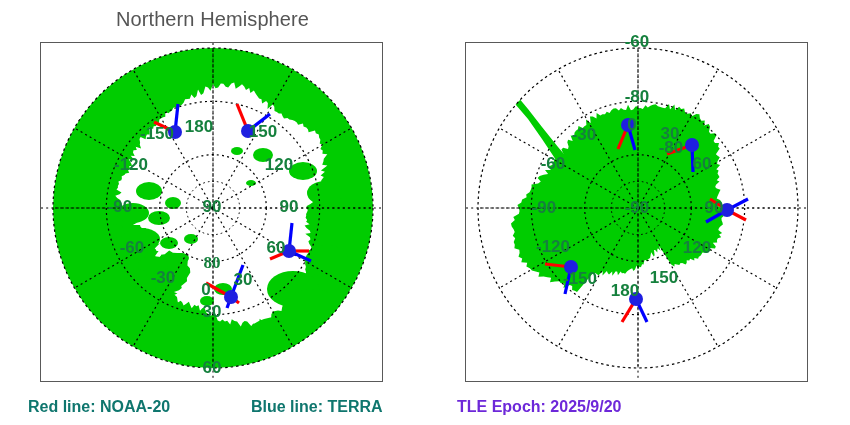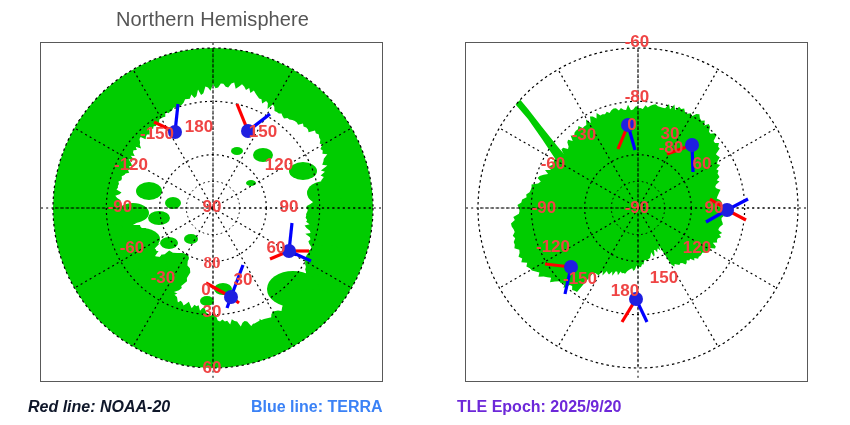--- a/index.html
+++ b/index.html
@@ -31,35 +31,35 @@
     box-sizing:border-box;
     background:#ffffff;
     overflow:hidden;
   }
   .plot-svg{position:absolute;left:0;top:0;}
 
   .glabel{
     position:absolute;
     font-size:17px;
     font-weight:bold;
-    color:#ef4444;
+    color:#15803d;
     white-space:nowrap;
     transform:translate(-50%,-50%);
     pointer-events:none;
     font-family:"Liberation Sans", sans-serif;
   }
 
   .legend{
     position:absolute;
     font-size:16px;
     font-weight:bold;
     white-space:nowrap;
   }
-  .legend-red{color:#0f172a;left:28px;top:398px;font-style:italic;}
-  .legend-blue{color:#3b82f6;left:251px;top:398px;}
+  .legend-red{color:#0f766e;left:28px;top:398px;}
+  .legend-blue{color:#0f766e;left:251px;top:398px;}
   .legend-epoch{color:#6d28d9;left:457px;top:398px;}
 </style>
 </head>
 <body>
 
 <div class="panel panel-left">
   <div class="panel-title">Northern Hemisphere</div>
   <div class="plot-frame">
     <svg class="plot-svg" id="svg-north" width="340" height="337" viewBox="0 0 340 337">
         <g>

